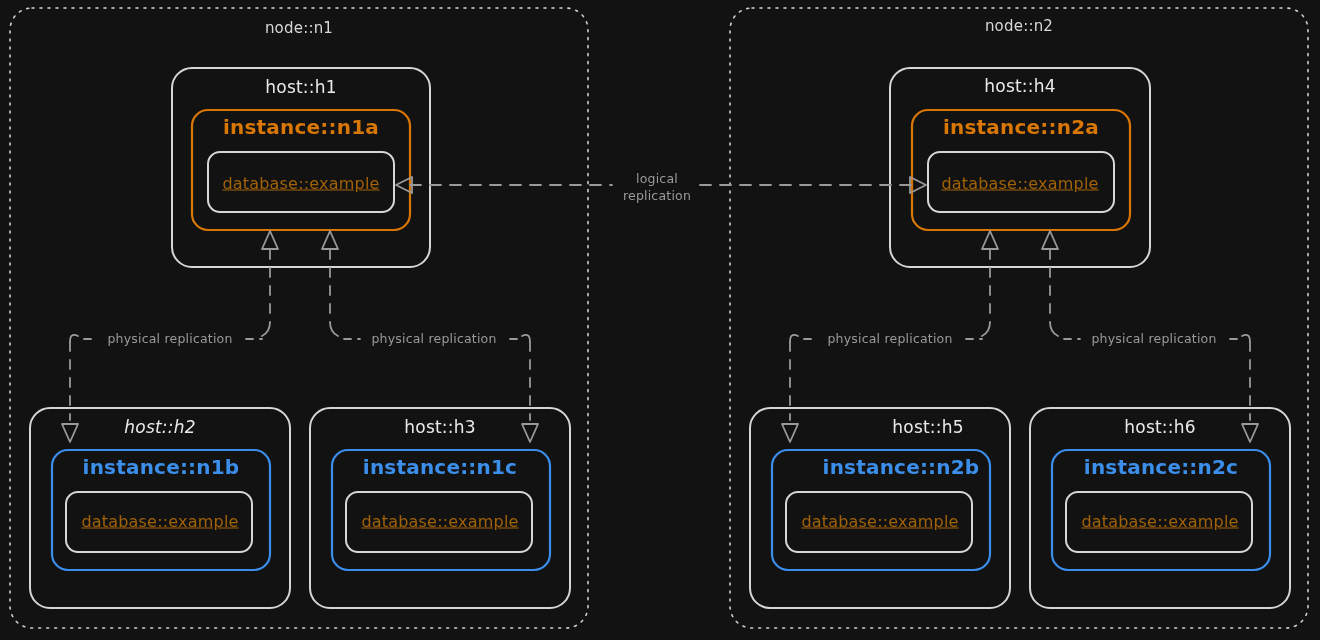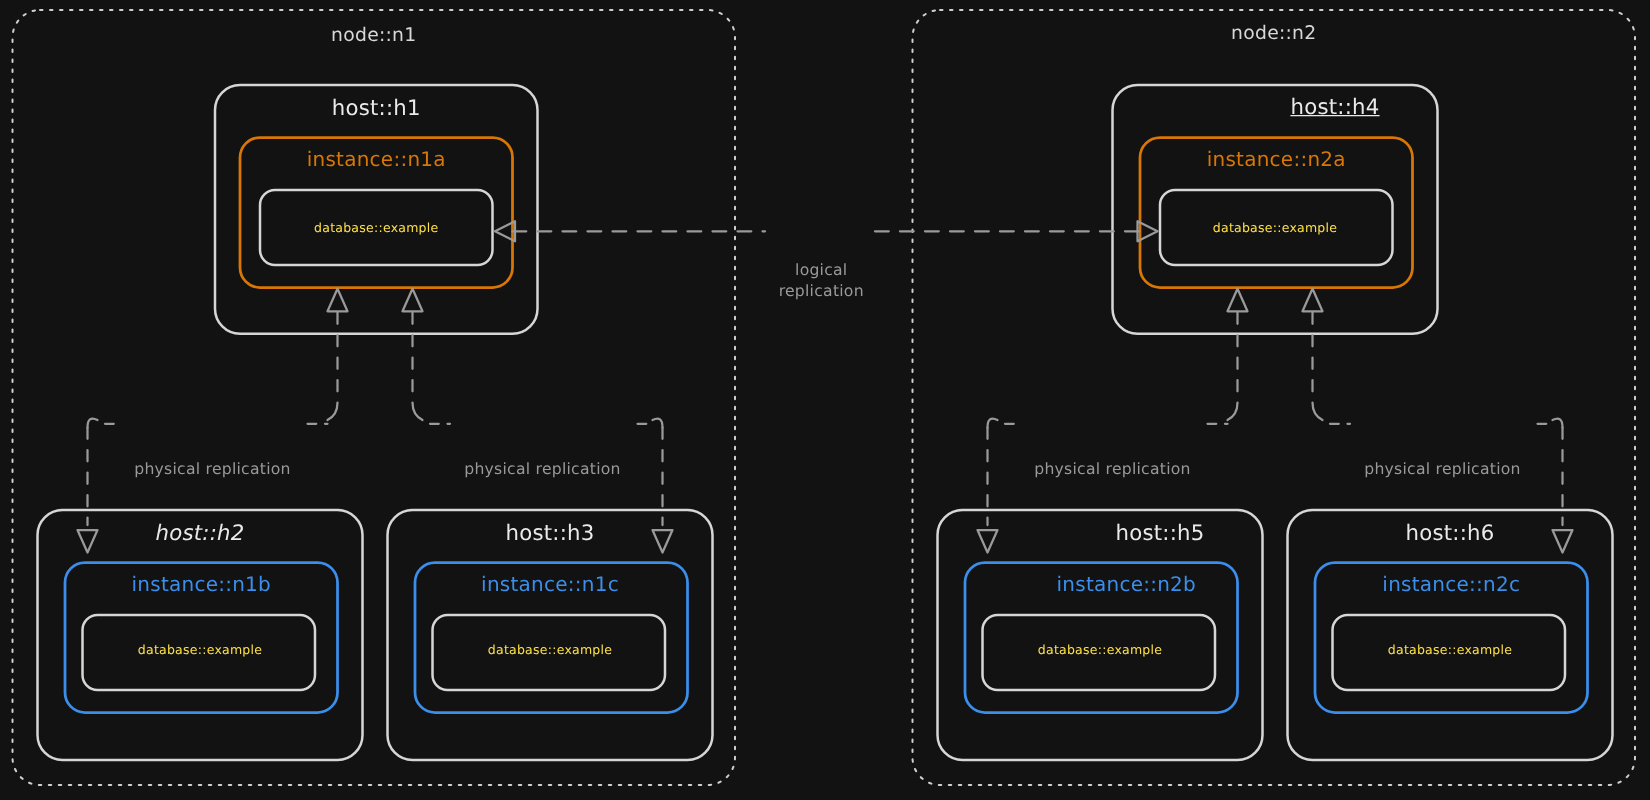--- a/index.html
+++ b/index.html
@@ -11,25 +11,25 @@
   svg{display:block;position:absolute;top:0;left:0;}
   .lbl{
     position:absolute;white-space:nowrap;
     font-family:"DejaVu Sans","Liberation Sans",sans-serif;
     letter-spacing:.2px;
     transform:translate(-50%,-50%);
     pointer-events:none;
   }
   .node-label{font-size:15px;color:#d8d8d8;}
   .host-label{font-size:17px;color:#eaeaea;}
-  .instance-label{font-size:16px;}
+  .instance-label{font-size:20px;font-weight:bold;}
   .instance-label.orange{color:#d97706;}
   .instance-label.blue{color:#3b8eea;}
-  .db-label{font-size:10px;color:#fde047;}
-  .edge-label{font-size:12.5px;color:#9a9a9a;line-height:1.35;text-align:center;margin-top:37px;}
+  .db-label{font-size:16px;color:#a16207;text-decoration:underline;}
+  .edge-label{font-size:12.5px;color:#9a9a9a;line-height:1.35;text-align:center;}
   .edge-label.two-line{white-space:pre-line;}
 </style>
 </head>
 <body>
 
 <div id="diagram">
 
   <svg width="1320" height="640" viewBox="0 0 1320 640">
 
     <rect x="10" y="8" width="578" height="620" rx="22" ry="22" fill="none" stroke="#cfcfcf" stroke-width="1.6" stroke-dasharray="2 6" stroke-linecap="round"></rect>
@@ -136,21 +136,21 @@
   <div class="lbl db-label" style="left:301px;top:183px;">database::example</div>
 
   <div class="lbl host-label" style="left:160px;top:427px;font-style:italic;">host::h2</div>
   <div class="lbl instance-label blue" style="left:161px;top:467px;">instance::n1b</div>
   <div class="lbl db-label" style="left:160px;top:521px;">database::example</div>
 
   <div class="lbl host-label" style="left:440px;top:427px;">host::h3</div>
   <div class="lbl instance-label blue" style="left:440px;top:467px;">instance::n1c</div>
   <div class="lbl db-label" style="left:440px;top:521px;">database::example</div>
 
-  <div class="lbl host-label" style="left:1068px;top:86px;text-decoration:underline;">host::h4</div>
+  <div class="lbl host-label" style="left:1020px;top:86px;">host::h4</div>
   <div class="lbl instance-label orange" style="left:1021px;top:127px;">instance::n2a</div>
   <div class="lbl db-label" style="left:1020px;top:183px;">database::example</div>
 
   <div class="lbl host-label" style="left:928px;top:427px;">host::h5</div>
   <div class="lbl instance-label blue" style="left:881px;top:467px;margin-left:20px;">instance::n2b</div>
   <div class="lbl db-label" style="left:880px;top:521px;">database::example</div>
 
   <div class="lbl host-label" style="left:1160px;top:427px;">host::h6</div>
   <div class="lbl instance-label blue" style="left:1161px;top:467px;">instance::n2c</div>
   <div class="lbl db-label" style="left:1160px;top:521px;">database::example</div>

